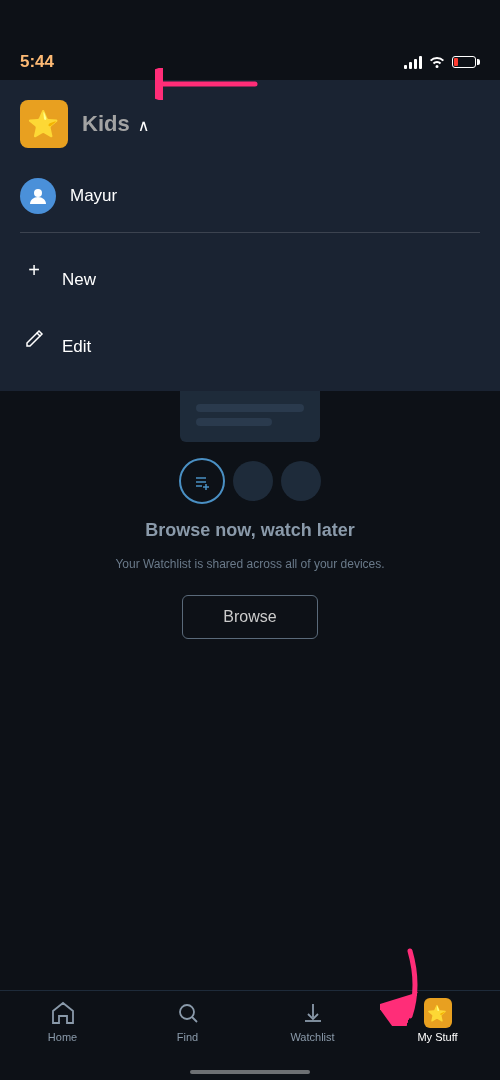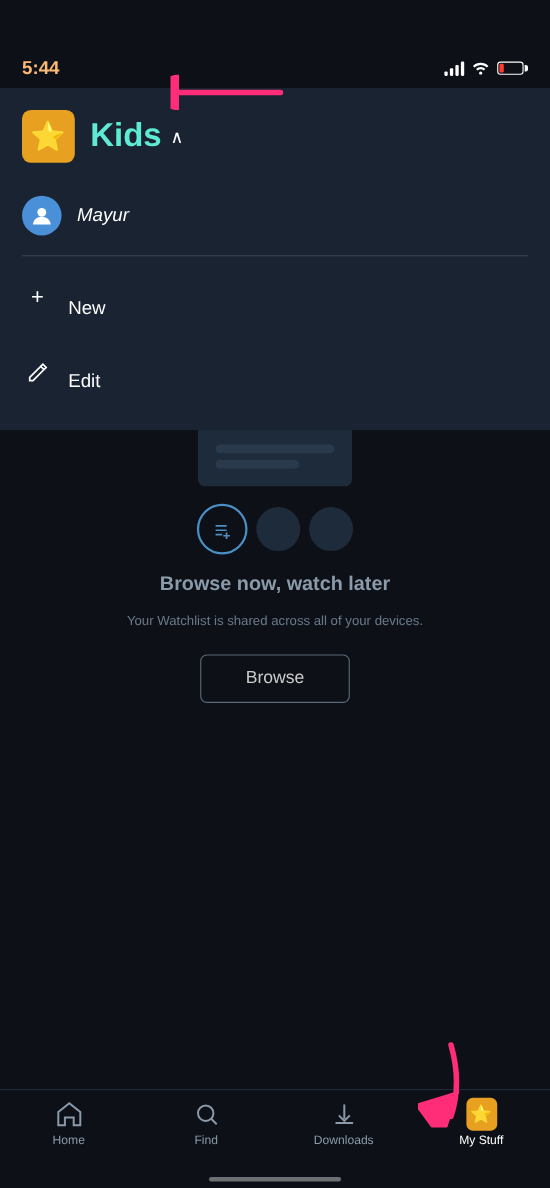--- a/index.html
+++ b/index.html
@@ -104,23 +104,23 @@
       justify-content: center;
       font-size: 26px;
       flex-shrink: 0;
     }
     .kids-name-row {
       display: flex;
       align-items: center;
       gap: 8px;
     }
     .kids-name {
-      font-size: 30px;
+      font-size: 22px;
       font-weight: 700;
-      color: #5eead4;
+      color: #a3a3a3;
     }
     .chevron-up {
       font-size: 16px;
       color: #ffffff;
       margin-top: 2px;
     }
 
     
     .arrow-indicator {
       position: absolute;
@@ -128,21 +128,20 @@
       left: 155px;
       z-index: 200;
     }
 
     .profile-item {
       display: flex;
       align-items: center;
       padding: 14px 20px;
       gap: 14px;
       cursor: pointer;
-      font-style: italic;
     }
     .mayur-avatar {
       width: 36px;
       height: 36px;
       border-radius: 50%;
       background: #4a90d9;
       display: flex;
       align-items: center;
       justify-content: center;
       font-size: 18px;
@@ -470,21 +469,21 @@
     <span class="nav-label">Find</span>
   </div>
 
   <div class="nav-item">
     <div class="nav-icon">
       <svg width="24" height="24" viewBox="0 0 24 24" fill="none" stroke="#8a9aaa" stroke-width="1.8">
         <path d="M12 3v13M7 13l5 5 5-5"></path>
         <path d="M4 20h16"></path>
       </svg>
     </div>
-    <span class="nav-label">Downloads</span>
+    <span class="nav-label">Watchlist</span>
   </div>
 
   <div class="nav-item active">
     <div class="nav-icon">
       <div class="mystuff-avatar">⭐</div>
     </div>
     <span class="nav-label" style="color:#ffffff;text-align:right;">My Stuff</span>
   </div>
 </div>
 

